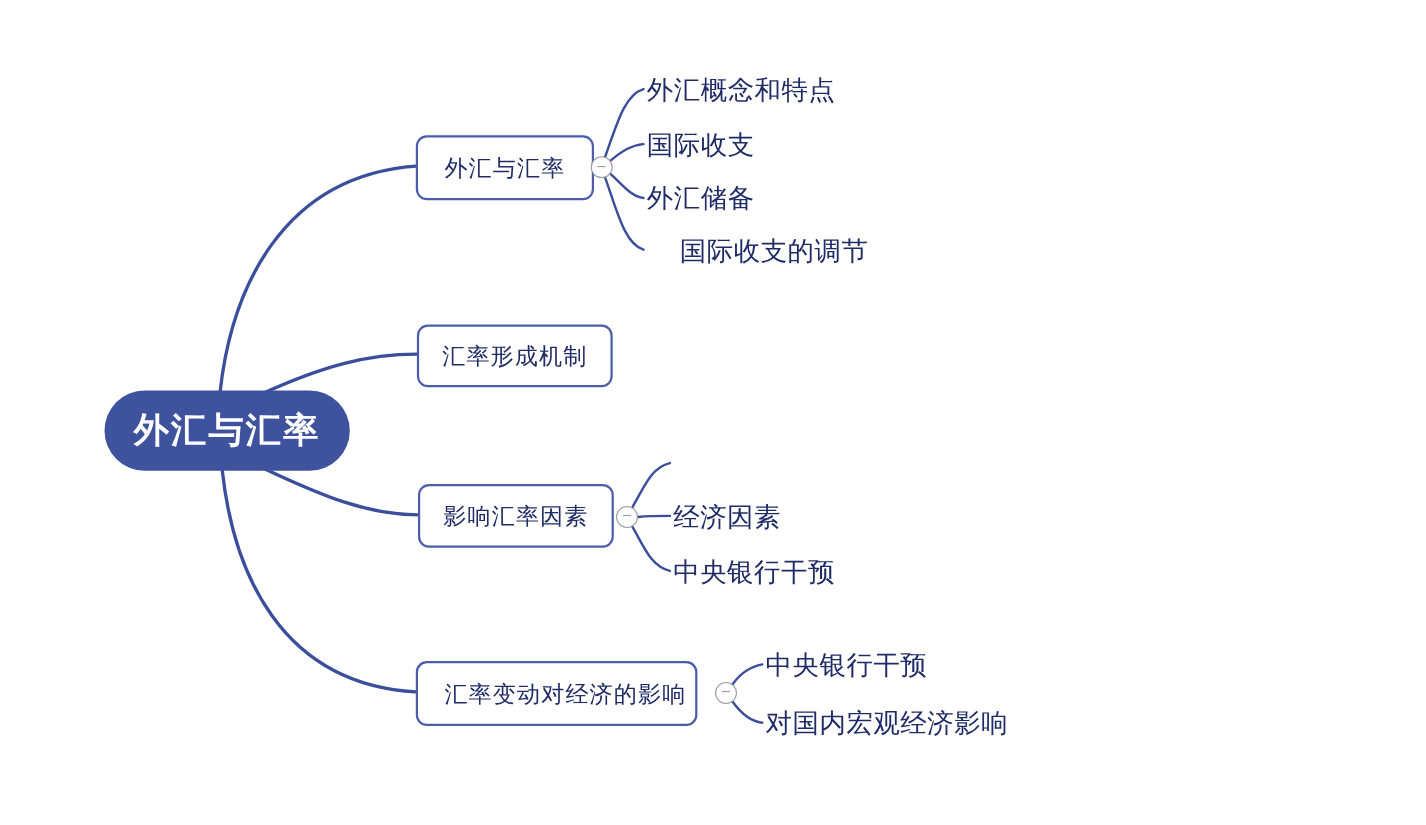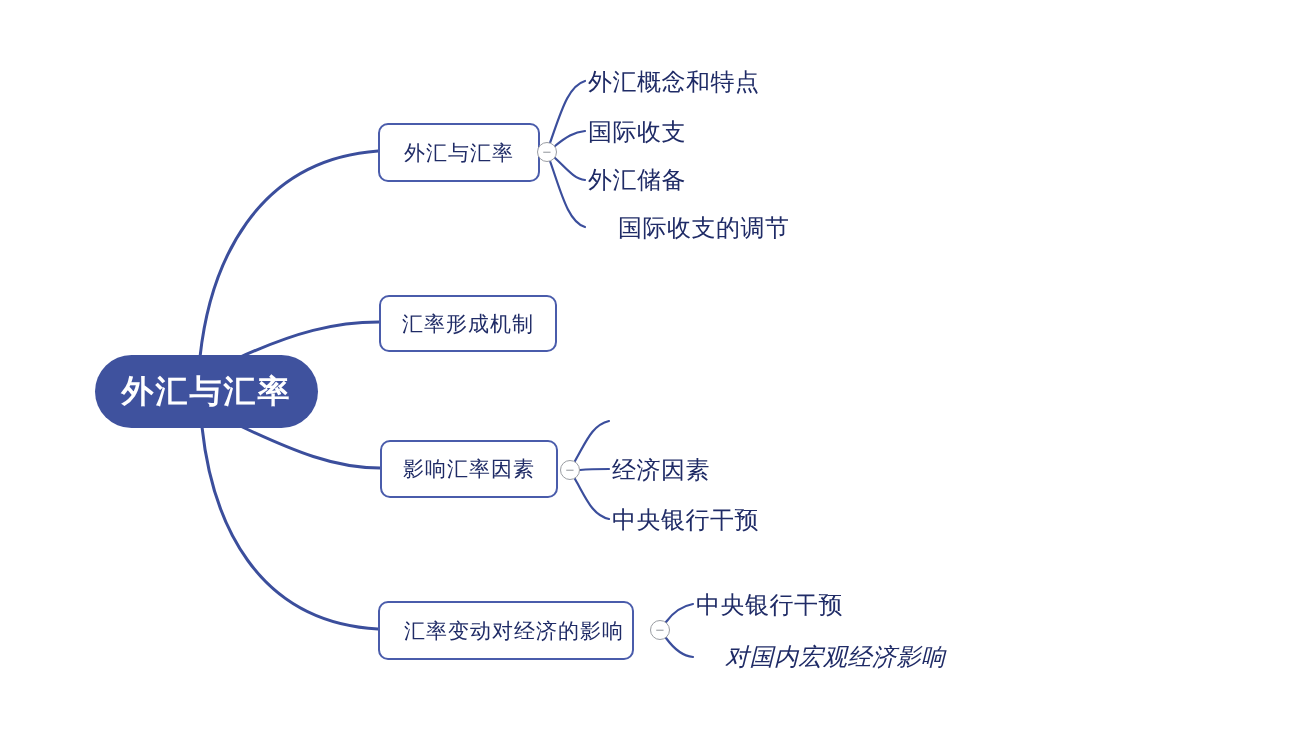--- a/index.html
+++ b/index.html
@@ -84,21 +84,21 @@
     cursor:default;
   }
   .b1c1{left:588px;top:82px;}
   .b1c2{left:588px;top:132px;}
   .b1c3{left:588px;top:180px;}
   .b1c4{left:618px;top:228px;}
   .b3c1{left:612px;top:422px;}
   .b3c2{left:612px;top:470px;}
   .b3c3{left:612px;top:520px;font-family:Liberation Mono, monospace;}
   .b4c1{left:696px;top:605px;}
-  .b4c2{left:725px;top:657px;font-style:italic;}
+  .b4c2{left:696px;top:657px;}
 </style>
 </head>
 <body>
 
 <div class="canvas">
 
   <svg class="connectors" viewBox="0 0 1296 750">
 
     <path class="main" d="M 200 357 C 210 265, 255 160, 378 151"></path>
     <path class="main" d="M 236 359 C 295 332, 335 322, 379 322"></path>

